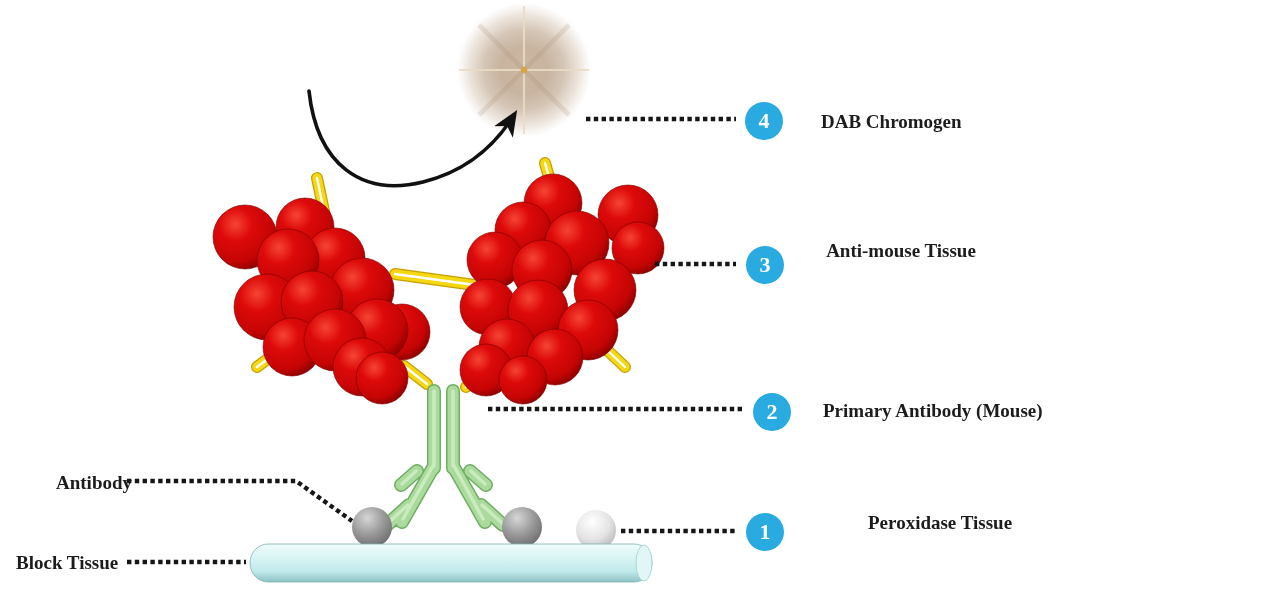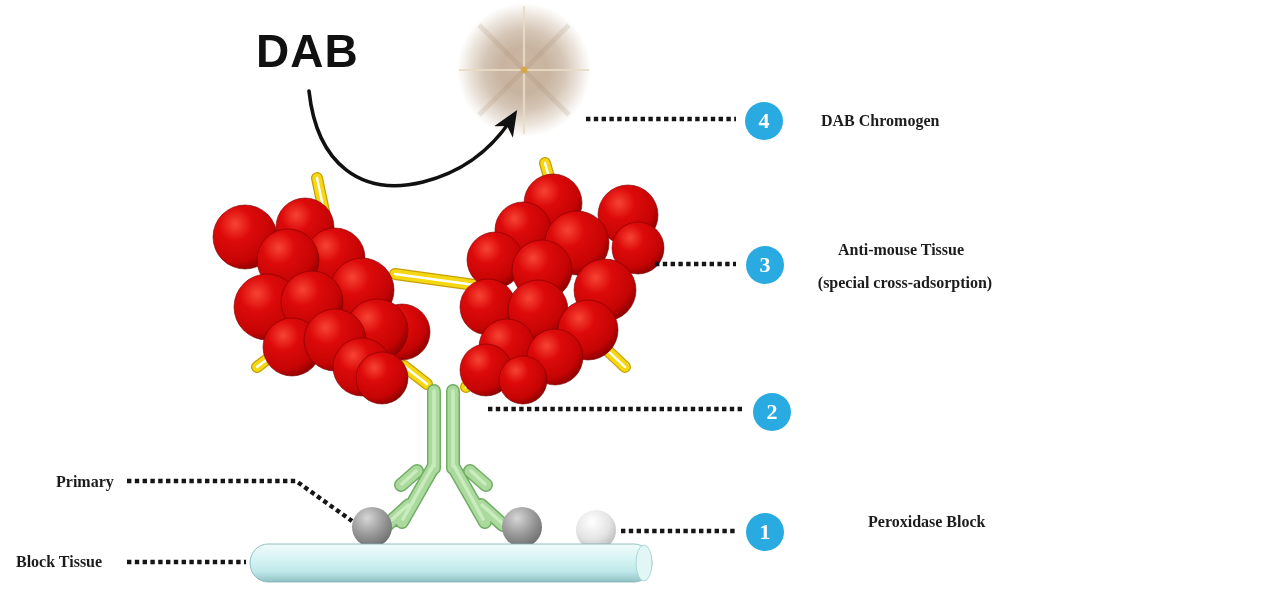--- a/index.html
+++ b/index.html
@@ -21,21 +21,21 @@
     position:absolute;width:38px;height:38px;border-radius:50%;
     background:var(--badge-color,#29abe2);
     color:#ffffff;
     display:flex;align-items:center;justify-content:center;
     font-family:"Liberation Serif", serif;
     font-weight:bold;font-size:22px;line-height:1;
     transform:translate(-50%,-50%);
   }
   .lbl{
     position:absolute;
-    font-weight:bold;font-size:16px;line-height:1;
+    font-weight:bold;font-size:19px;line-height:1;
     color:var(--label-color,#1c1c1c);
     transform:translateY(-50%);
     white-space:nowrap;
   }
   .lbl-centered{transform:translate(-50%,-50%);text-align:center;}
 </style>
 </head>
 <body>
 
 <div id="stage">
@@ -149,28 +149,27 @@
     <g stroke="#161616" stroke-width="4.4" stroke-dasharray="4.4 3.4" fill="none">
       <line x1="586" y1="119" x2="736" y2="119"></line>
       <line x1="655" y1="264" x2="736" y2="264"></line>
       <line x1="488" y1="409" x2="742" y2="409"></line>
       <line x1="621" y1="531" x2="737" y2="531"></line>
       <path d="M127,481 L296,481 L352,521"></path>
       <line x1="127" y1="562" x2="246" y2="562"></line>
     </g>
   </svg>
 
-  <div class="dab-title">DAB</div>
 
   <div class="badge" style="left:764px;top:121px;">4</div>
   <div class="badge" style="left:765px;top:265px;">3</div>
   <div class="badge" style="left:772px;top:412px;">2</div>
   <div class="badge" style="left:765px;top:532px;">1</div>
 
   <div class="lbl" style="left:821px;top:121px;">DAB Chromogen</div>
   <div class="lbl lbl-centered" style="left:901px;top:250px;">Anti-mouse Tissue</div>
-  <div class="lbl lbl-centered" style="left:905px;top:283px;">(special cross-adsorption)</div>
-  <div class="lbl" style="left:868px;top:522px;">Peroxidase Block</div>
+  <div class="lbl" style="left:823px;top:410px;">Primary Antibody (Mouse)</div>
+  <div class="lbl" style="left:868px;top:522px;">Peroxidase Tissue</div>
 
-  <div class="lbl" style="left:56px;top:482px;">Primary</div>
+  <div class="lbl" style="left:56px;top:482px;">Antibody</div>
   <div class="lbl" style="left:16px;top:562px;">Block Tissue</div>
 
 </div>
 
 </body></html>

